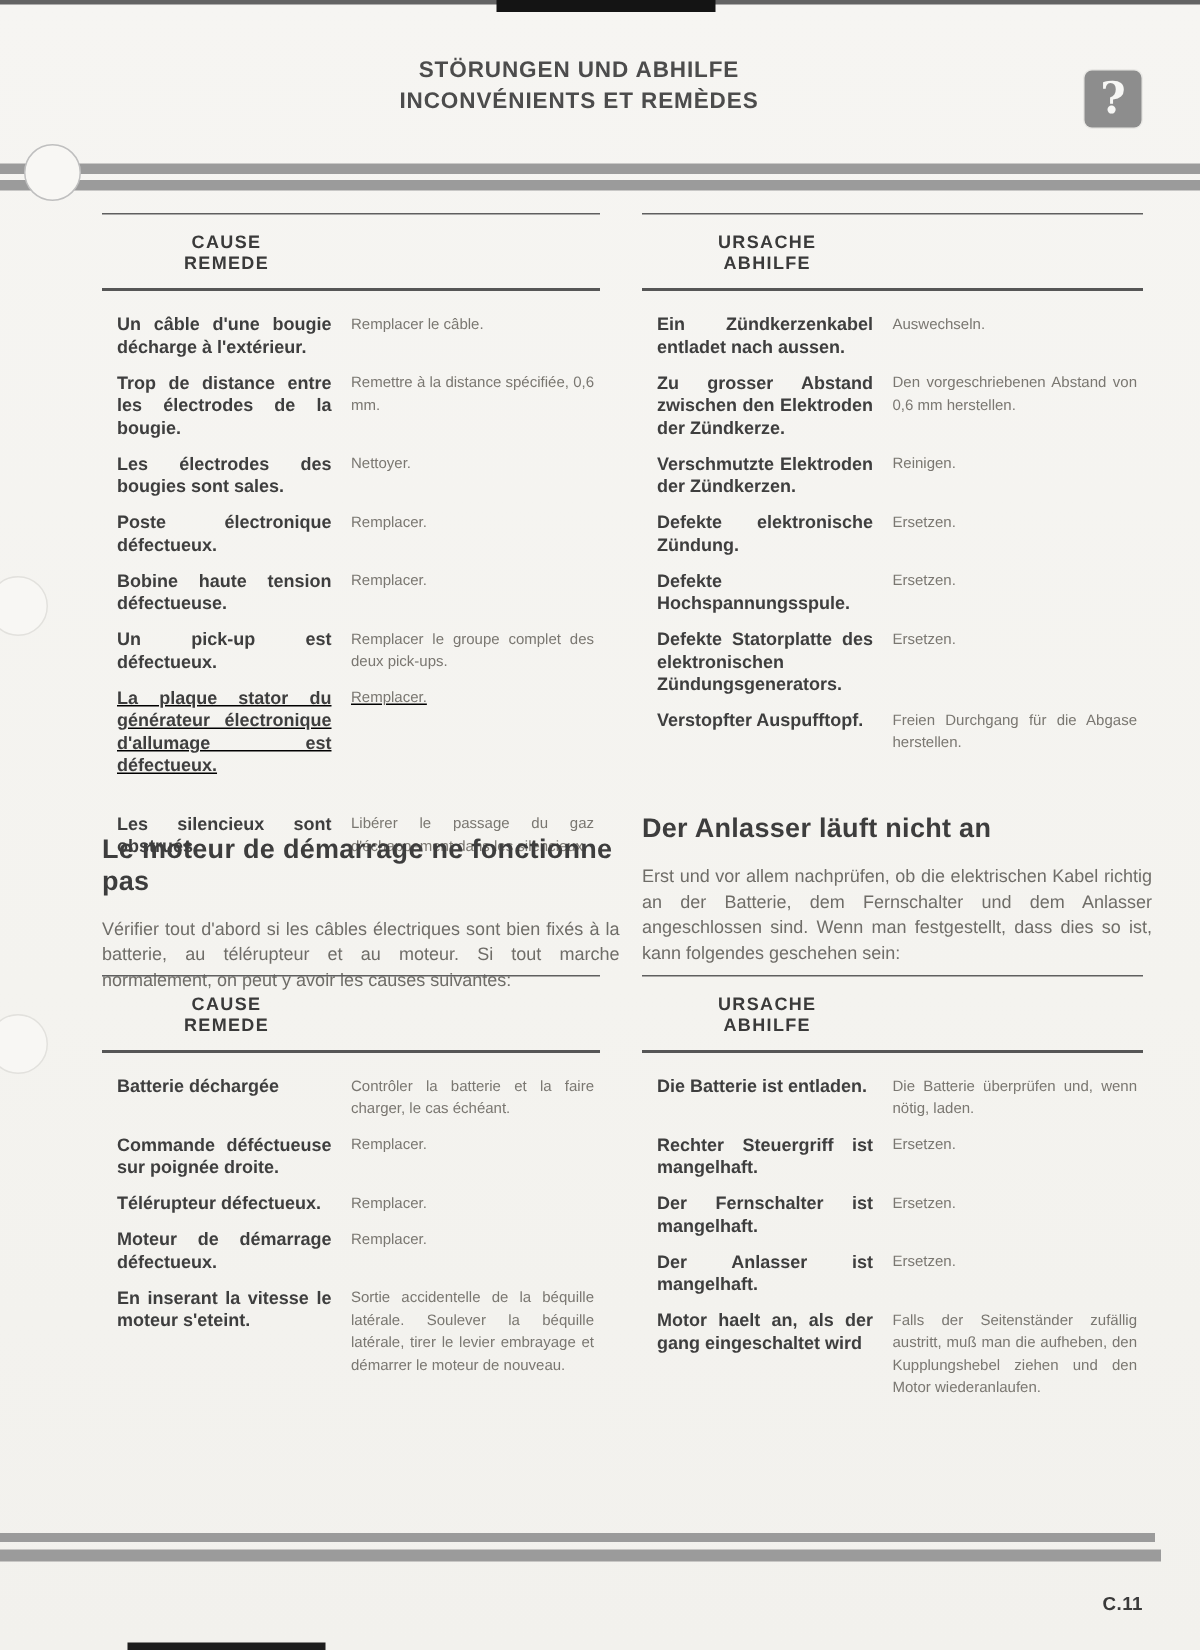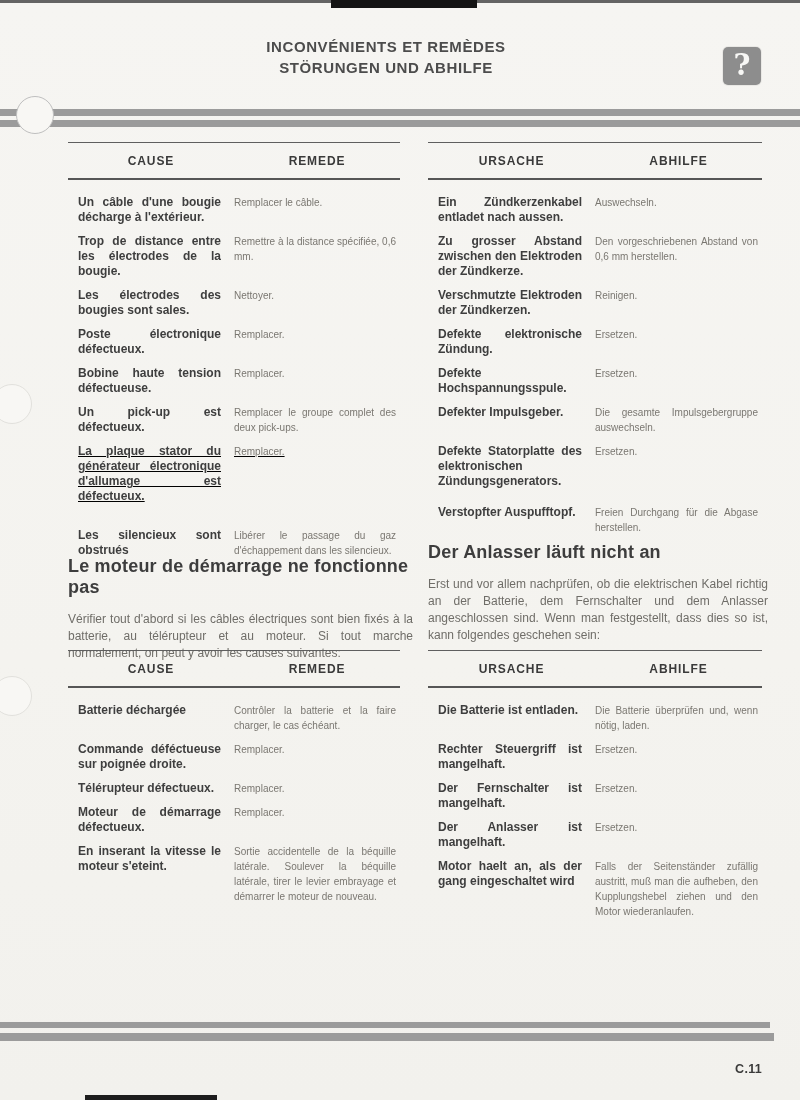--- a/index.html
+++ b/index.html
@@ -33,21 +33,21 @@
   .hole { position:absolute; border-radius:50%; background:#f8f7f4; }
   .hole-top { top:96px; left:16px; width:36px; height:36px; border:1px solid #bfbfbf; }
   .hole-mid { top:384px; left:-8px; width:38px; height:38px; border:1px solid #e2e1dd; }
   .hole-low { top:676px; left:-8px; width:38px; height:38px; border:1px solid #e2e1dd; }
   
   .tbl { position:absolute; width:332px; }
   #t1fr { left:68px; top:142px; }
   #t1de { left:428px; top:142px; width:334px; }
   #t2fr { left:68px; top:650px; }
   #t2de { left:428px; top:650px; width:334px; }
-  .thead { display:flex; border-top:1px solid #5f5f5f; border-bottom:2px solid #565656; padding:11px 0 10px; }
+  .thead { display:flex; border-top:1px solid #5f5f5f; border-bottom:2px solid #565656; padding:11px 0 10px;flex-direction:column; }
   .th { width:50%; text-align:center; font-weight:bold; font-size:12px; letter-spacing:.9px; color:#3a3a3a; }
   .tbody { padding-top:15px; }
   .trow { display:flex; margin-bottom:9px; }
   .cause { width:50%; box-sizing:border-box; padding-left:10px; padding-right:13px;
     font-weight:bold; font-size:12px; line-height:15px; color:#3e3e3e; text-align:justify; }
   .remedy { width:50%; box-sizing:border-box; padding-right:4px;
     font-size:10px; line-height:15px; color:#7a7771; text-align:justify; }
   #t1fr .trow:nth-child(7) { margin-bottom:24px;text-decoration:underline; }
   #t1de .trow:nth-child(7) { margin-bottom:16px; }
   
@@ -63,22 +63,22 @@
 </style>
 </head>
 <body>
 
 <div class="page">
 
   <div class="top-edge"></div>
   <div class="top-edge-dark"></div>
 
   <div class="doc-title">
+    <div>STÖRUNGEN UND ABHILFE</div>
     <div>INCONVÉNIENTS ET REMÈDES</div>
-    <div>STÖRUNGEN UND ABHILFE</div>
   </div>
 
   <div class="help-box">
     <span>?</span>
   </div>
 
   <div class="band-top">
     <div class="stripe-a"></div>
     <div class="stripe-gap"></div>
     <div class="stripe-b"></div>
@@ -148,24 +148,20 @@
         </div>
         <div class="trow">
           <div class="cause">Defekte elektronische Zündung.</div>
           <div class="remedy">Ersetzen.</div>
         </div>
         <div class="trow">
           <div class="cause">Defekte Hochspannungsspule.</div>
           <div class="remedy">Ersetzen.</div>
         </div>
         <div class="trow">
-          <div class="cause">Defekter Impulsgeber.</div>
-          <div class="remedy">Die gesamte Impulsgebergruppe auswechseln.</div>
-        </div>
-        <div class="trow">
           <div class="cause">Defekte Statorplatte des elektronischen Zündungsgenerators.</div>
           <div class="remedy">Ersetzen.</div>
         </div>
         <div class="trow">
           <div class="cause">Verstopfter Auspufftopf.</div>
           <div class="remedy">Freien Durchgang für die Abgase herstellen.</div>
         </div>
       </div>
   </div>
 

